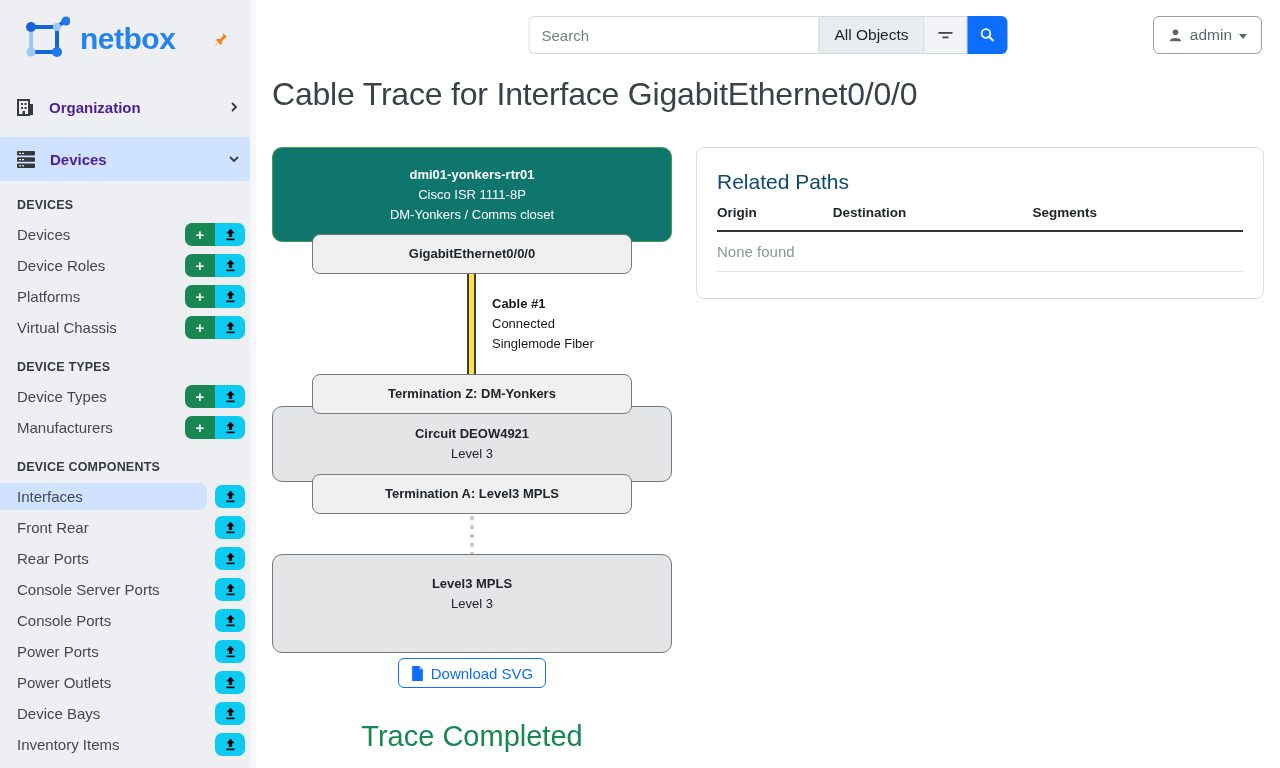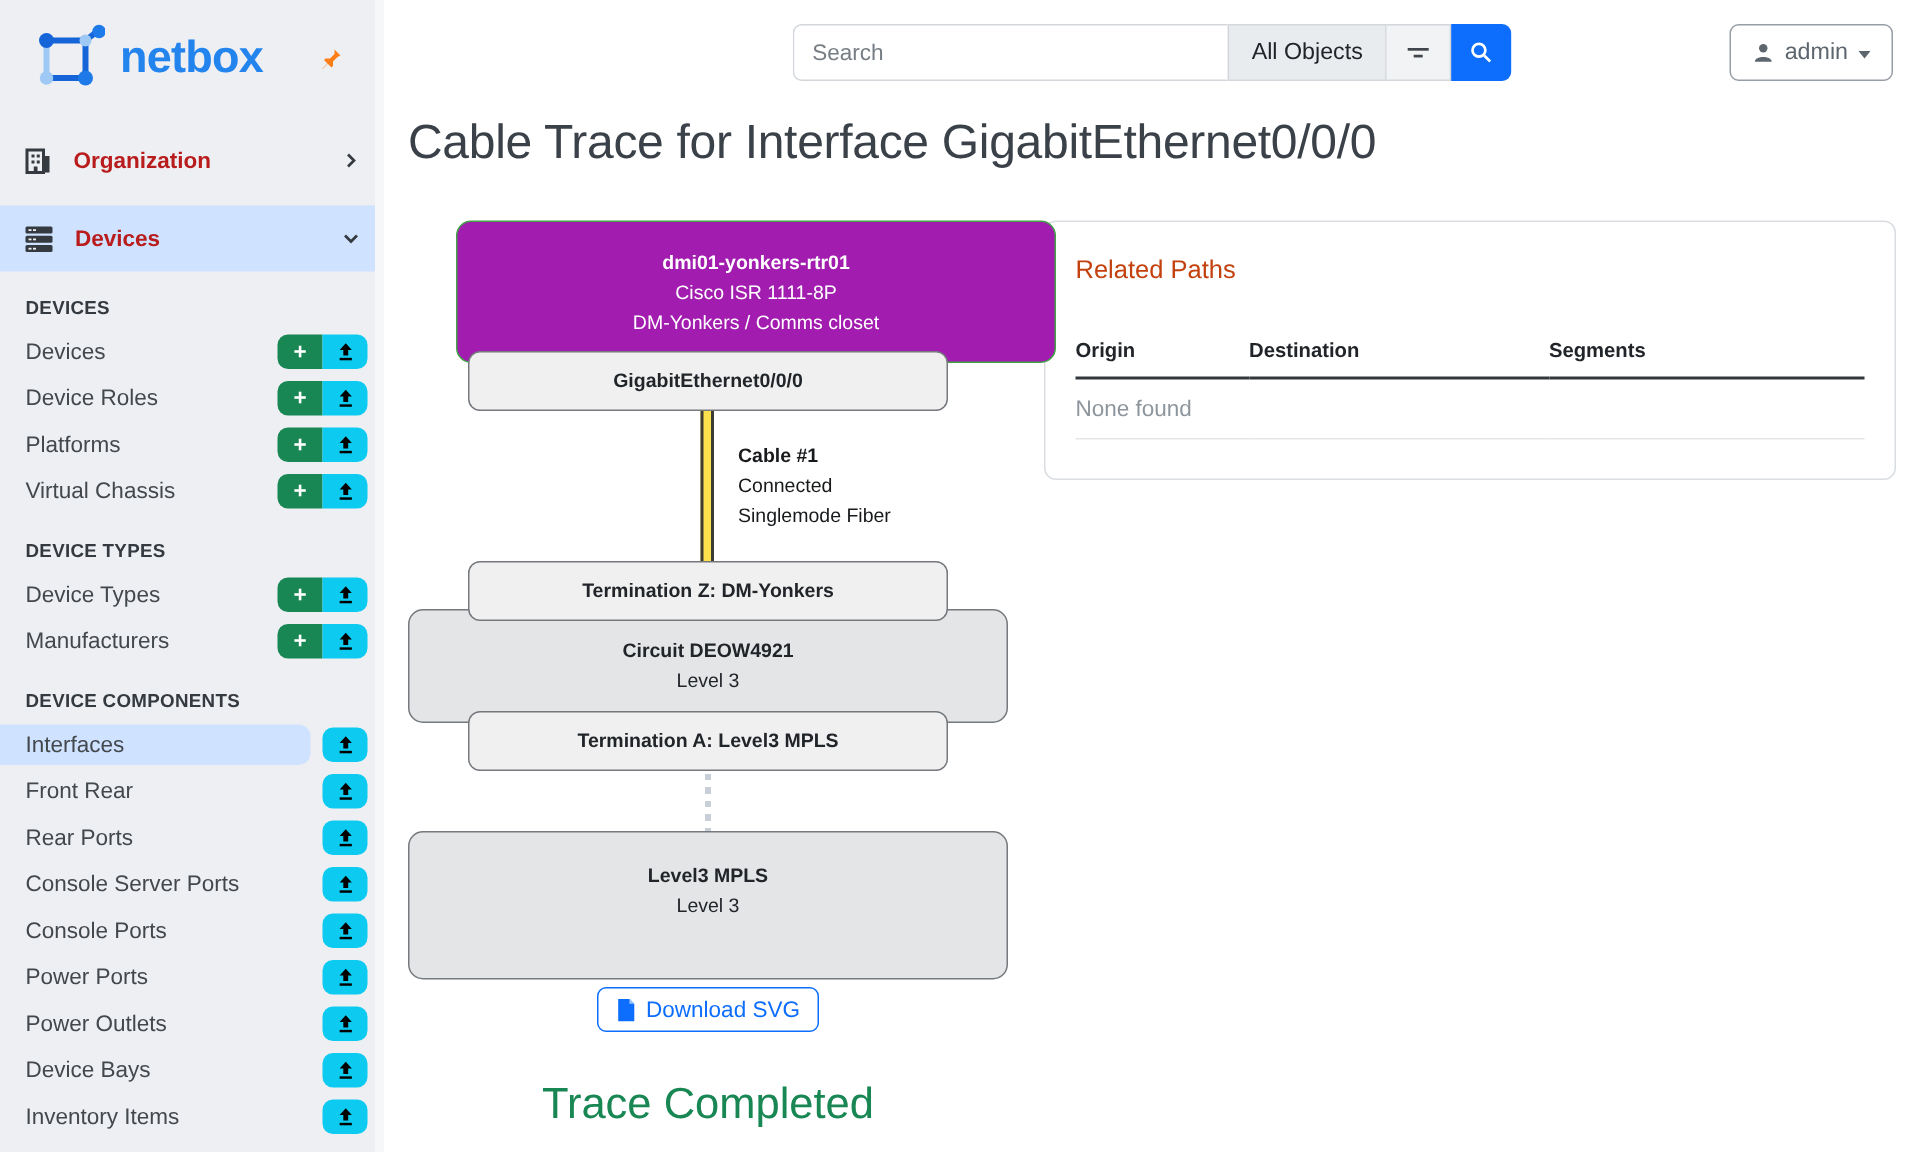--- a/index.html
+++ b/index.html
@@ -9,21 +9,21 @@
 
   
   .sidebar { width:256px; height:768px; background:#edeff3; flex:0 0 256px; position:relative; }
   .sidebar::after { content:""; position:absolute; top:0; right:0; width:6px; height:100%; background:#f6f7f9; }
   .logo-row { height:78px; display:flex; align-items:center; padding:0 20px; }
   .brand-name { font-size:30px; font-weight:600; color:#2484ee; margin-left:10px; letter-spacing:-0.5px; }
   .pin { margin-left:auto; margin-right:6px; }
   .nav-section { height:44px; display:flex; align-items:center; padding:0 16px; margin-bottom:8px; cursor:pointer; }
   .nav-section.first { margin-top:7px; }
   .nav-section.active { background:#cfe2ff; }
-  .nav-section .sec-label { font-size:15px; font-weight:700; color:#b91c1c; margin-left:14px; }
+  .nav-section .sec-label { font-size:15px; font-weight:700; color:#4c1d95; margin-left:14px; }
   .nav-section .chev { margin-left:auto; }
   .group-header { margin:17px 0 7px; padding:0 17px; font-size:12.5px; font-weight:700; color:#343a40; letter-spacing:.2px; }
   .item-row { height:31px; display:flex; align-items:center; padding:0 11px 0 17px; position:relative; }
   .item-row .hl { position:absolute; left:0; right:49px; top:2px; bottom:2px; background:#cfe2ff; border-radius:0 8px 8px 0; }
   .item-label { font-size:15px; color:#43484d; flex:1; position:relative; z-index:1; cursor:pointer; }
   .btn-group { display:flex; position:relative; z-index:1; }
   .mini-btn { width:30px; height:23px; border:none; display:flex; align-items:center; justify-content:center; cursor:pointer; }
   .btn-add { background:#198754; color:#fff; font-size:15px; font-weight:700; border-radius:7px 0 0 7px; line-height:1; }
   .btn-import { background:#0dcaf0; border-radius:0 7px 7px 0; }
   .btn-import.solo { border-radius:7px; }
@@ -45,22 +45,22 @@
               border-radius:6px; padding:0 14px; display:flex; align-items:center; gap:7px; cursor:pointer;
               font-size:15.5px; color:#5d666e; font-family:"Liberation Sans", sans-serif; }
   .caret { width:0; height:0; border-left:4.5px solid transparent; border-right:4.5px solid transparent;
            border-top:5px solid #5d666e; margin-top:2px; }
   .page-title { font-size:32px; font-weight:400; color:#3a4148; margin:6px 0 0 16px; letter-spacing:-0.2px; }
 
   .content-row { display:flex; margin:34px 16px 0 16px; }
   
   .diagram { position:relative; width:400px; height:625px; flex:0 0 400px; }
   .dbox { position:absolute; text-align:center; font-size:13px; line-height:20px; cursor:pointer; }
-  .device-box { left:0; top:0; width:400px; height:95px; background:#a21caf; border:1px solid #42a046;
-                border-radius:10px; color:#fff; padding-top:17px; z-index:1;margin-left:32px; }
+  .device-box { left:0; top:0; width:400px; height:95px; background:#0f766e; border:1px solid #42a046;
+                border-radius:10px; color:#fff; padding-top:17px; z-index:1; }
   .bold { font-weight:700; }
   .small-box { left:40px; width:320px; height:40px; background:#f0f0f0; border:1px solid #75797d;
                border-radius:8px; z-index:3; line-height:38px; font-weight:700; color:#212529; }
   .iface-box { top:87px; }
   .termz-box { top:227px; }
   .terma-box { top:327px; }
   .cable-line { position:absolute; left:195px; top:127px; width:9px; height:100px; background:#ffe14d;
                 border-left:2px solid #3c3c34; border-right:2px solid #3c3c34; z-index:0; cursor:pointer; }
   .cable-label { position:absolute; left:220px; top:147px; text-align:left; line-height:20px; color:#17191b; font-size:13px; }
   .big-gray { left:0; width:400px; background:#e4e5e7; border:1px solid #75797d; border-radius:10px; color:#212529; }
@@ -70,21 +70,21 @@
               background:repeating-linear-gradient(#c9cfd6 0 4px, transparent 4px 9px); }
   .dl-wrap { position:absolute; left:0; top:511px; width:400px; text-align:center; }
   .dl-btn { display:inline-flex; align-items:center; gap:7px; background:#fff; border:1px solid #0d6efd;
             color:#0d6efd; border-radius:6px; height:30px; padding:0 12px; font-size:15px; cursor:pointer;
             font-family:"Liberation Sans", sans-serif; }
   .trace-status { position:absolute; left:0; top:573px; width:400px; text-align:center; font-size:29px; color:#198754; }
 
   
   .card { flex:1; margin-left:24px; border:1px solid #d9dde1; border-radius:8px; background:#fff;
           padding:22px 20px 26px 20px; align-self:flex-start; }
-  .card-title { font-size:17px; font-weight:400; color:#c2410c; margin-bottom:28px; }
+  .card-title { font-size:21px; font-weight:400; color:#0c4a6e; margin-bottom:3px; }
   table { width:100%; border-collapse:collapse; }
   th { text-align:left; font-size:13.5px; color:#212529; padding:8px 0 10px 0; border-bottom:2px solid #32373c; }
   td { font-size:15px; color:#8d959d; padding:11px 0; border-bottom:1px solid #e3e6e9; }
   th.c1 { width:22%; } th.c2 { width:38%; } th.c3 { width:40%; }
 
   .icon { display:inline-flex; align-items:center; justify-content:center; }
 </style>
 </head>
 <body>
 

